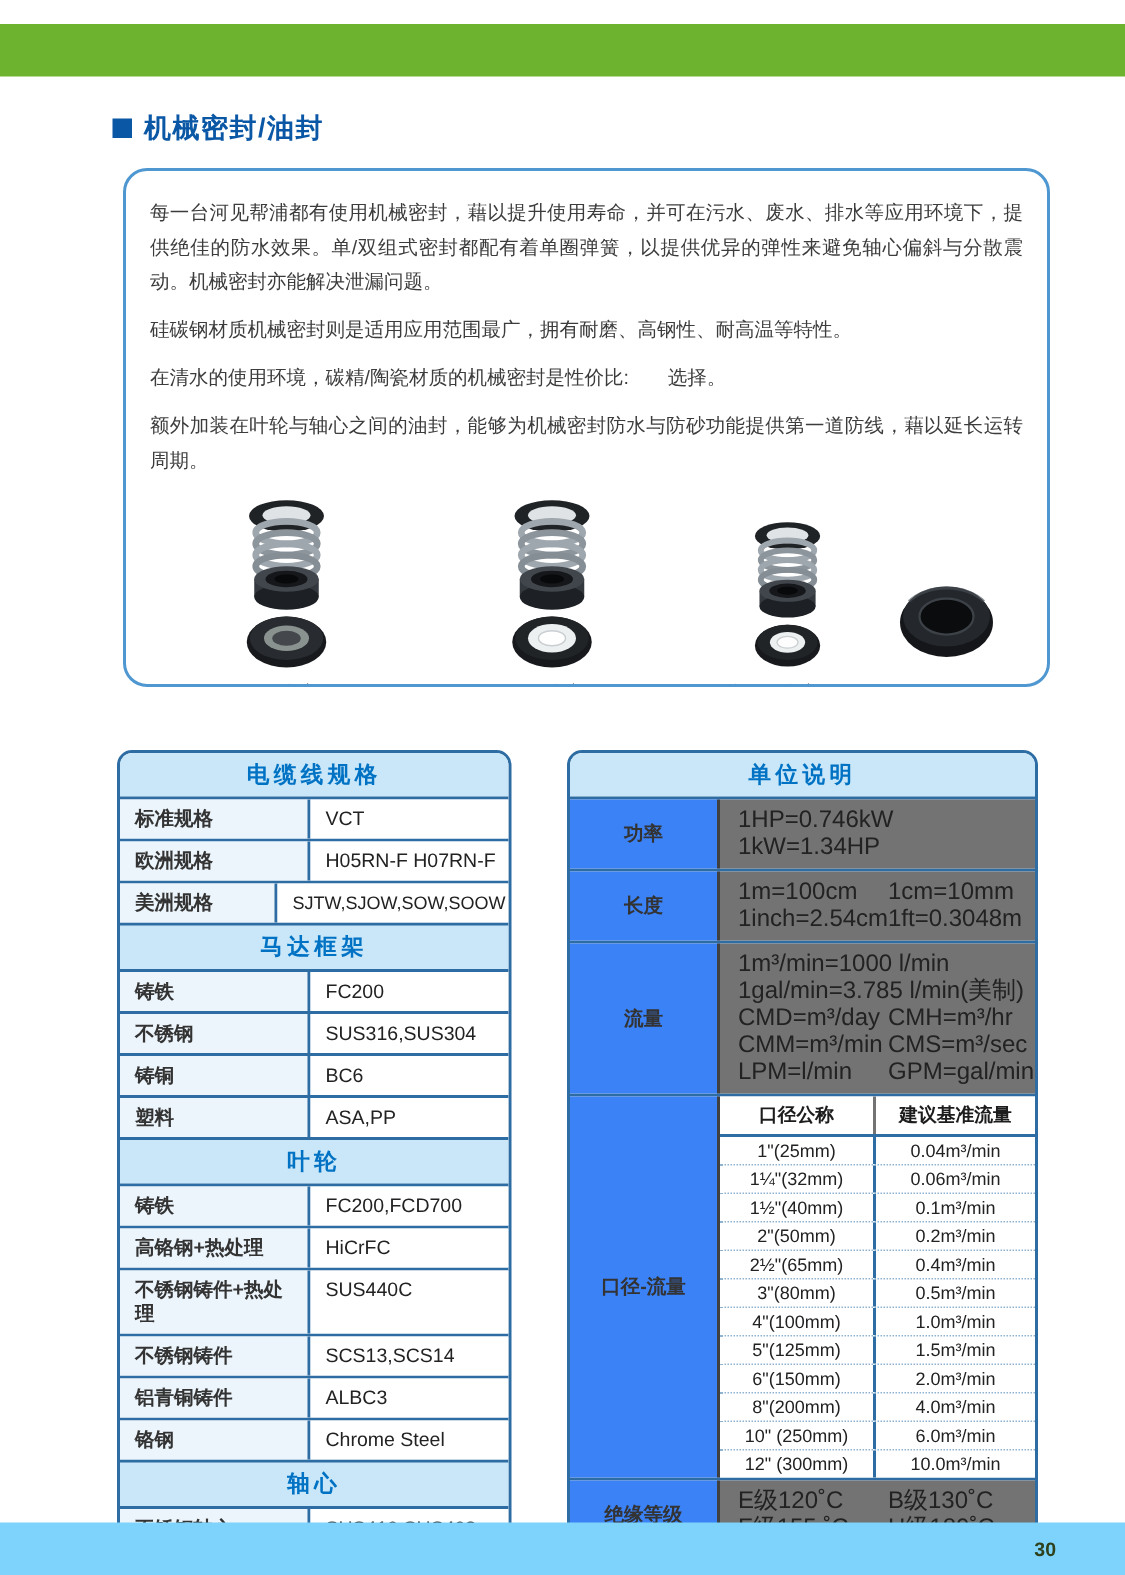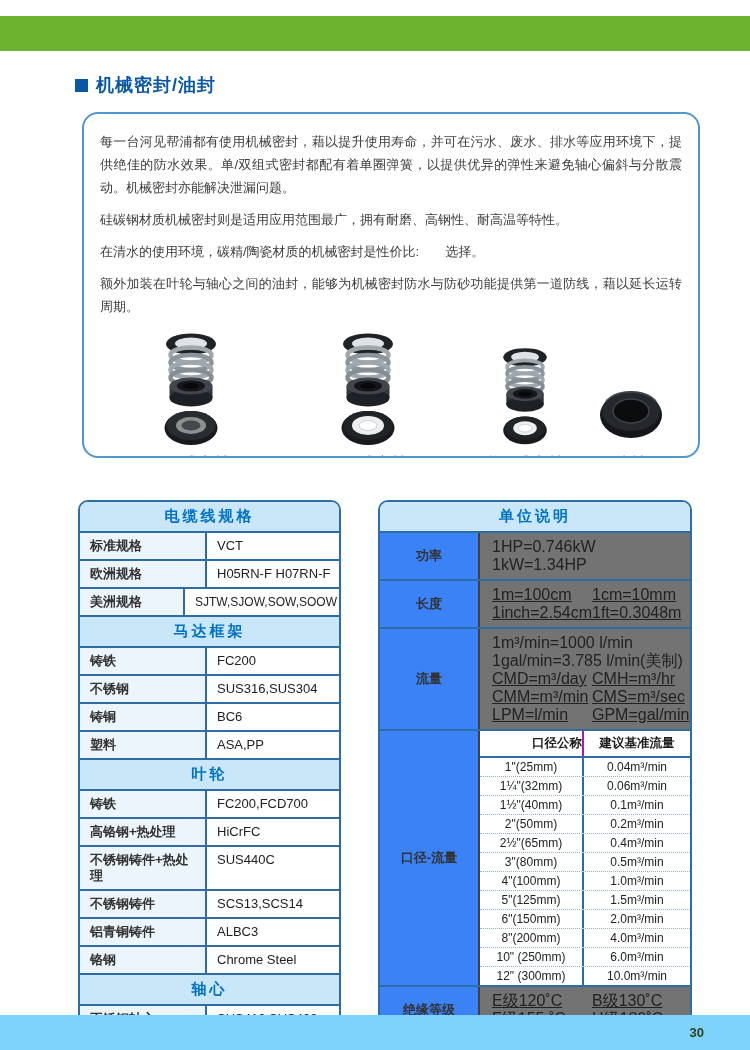--- a/index.html
+++ b/index.html
@@ -36,26 +36,26 @@
   .trow { display:flex; }
   .trow .lbl { width:127px; border-right:2px solid #2e6da4; background:#ecf5fb;
                padding:5px 4px 5px 10px; font-weight:bold; font-size:13px; color:#333; line-height:16px; }
   .trow .val { flex:1; background:#fff; padding:5px 2px 5px 10px; font-size:13px; color:#222;
                line-height:16px; white-space:pre-line; }
 
   .rlbl { width:100px; border-right:2px solid #404040; background:#3b82f6;
           display:flex; align-items:center; justify-content:center;
           font-weight:bold; font-size:13px; color:#333; flex:none; }
   .rval { flex:1; background:#737373; padding:5px 14px 5px 12px; font-size:16px; color:#222; line-height:18px; }
-  .pair { display:flex;text-decoration:underline; }
+  .pair { display:flex; }
   .pair span:first-child { display:inline-block; width:100px; flex:none; }
 
   .subtbl { flex:1; background:#fff; }
   .sub-head { display:flex; border-bottom:2px solid #2e6da4; font-weight:bold; font-size:12.5px; color:#1c1c1c; }
-  .sub-head .c1 { width:104px; border-right:2px solid #a21caf; text-align:right; padding:4px 0; flex:none; }
+  .sub-head .c1 { width:104px; border-right:2px solid #737373; text-align:center; padding:4px 0; flex:none; }
   .sub-head .c2 { flex:1; text-align:center; padding:4px 0; }
   .sub-row { display:flex; font-size:12px; color:#222; }
   .sub-row + .sub-row { border-top:1px dotted #8fb4d2; }
   .sub-row .c1 { width:104px; border-right:2px solid #2e6da4; text-align:center; padding:2px 0; flex:none; }
   .sub-row .c2 { flex:1; text-align:center; padding:2px 0; }
 </style>
 </head>
 <body>
 
 <div class="page">

